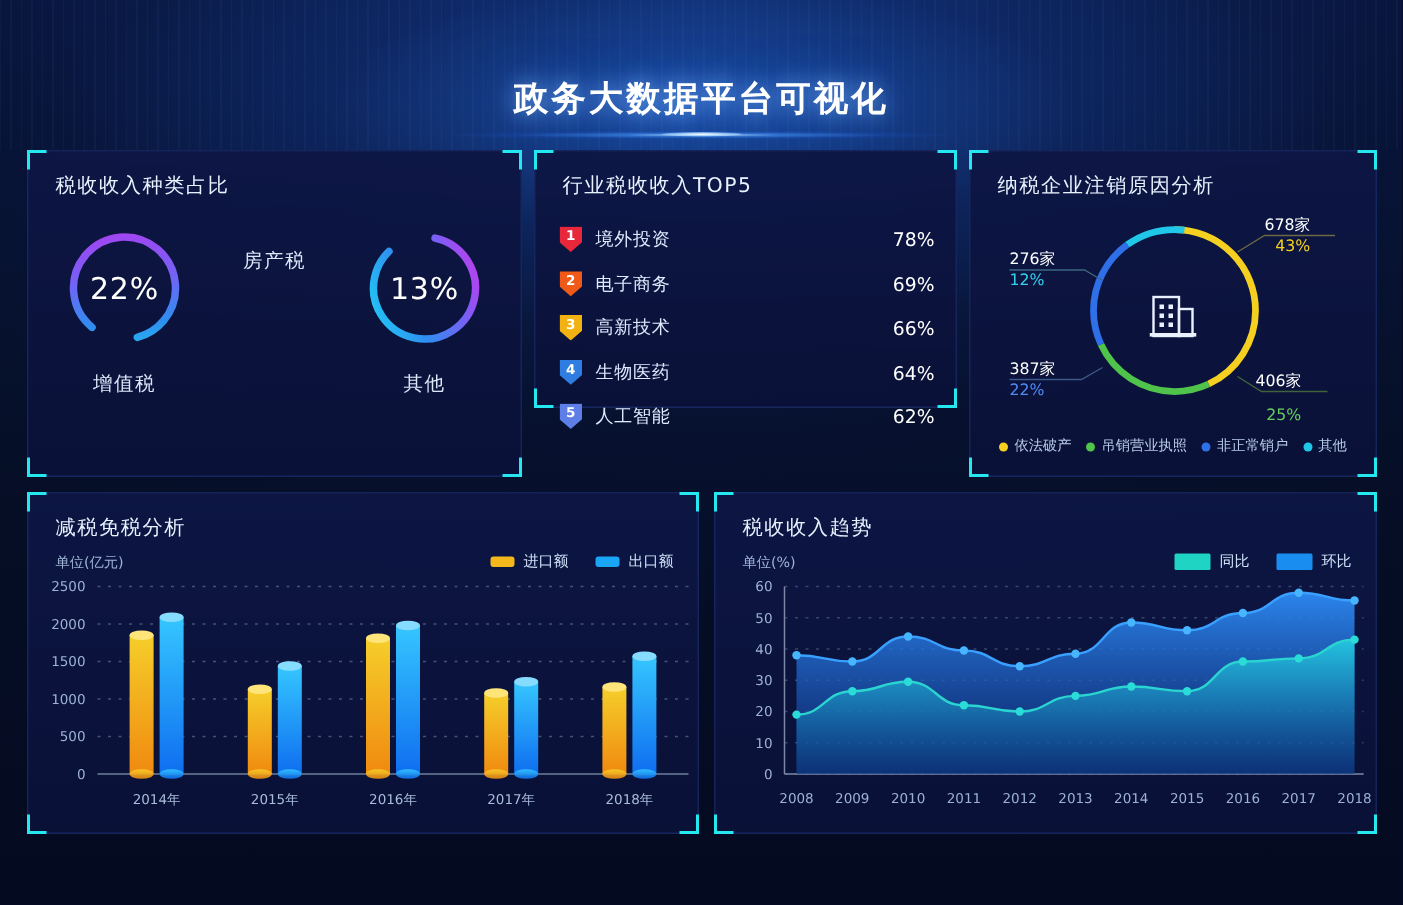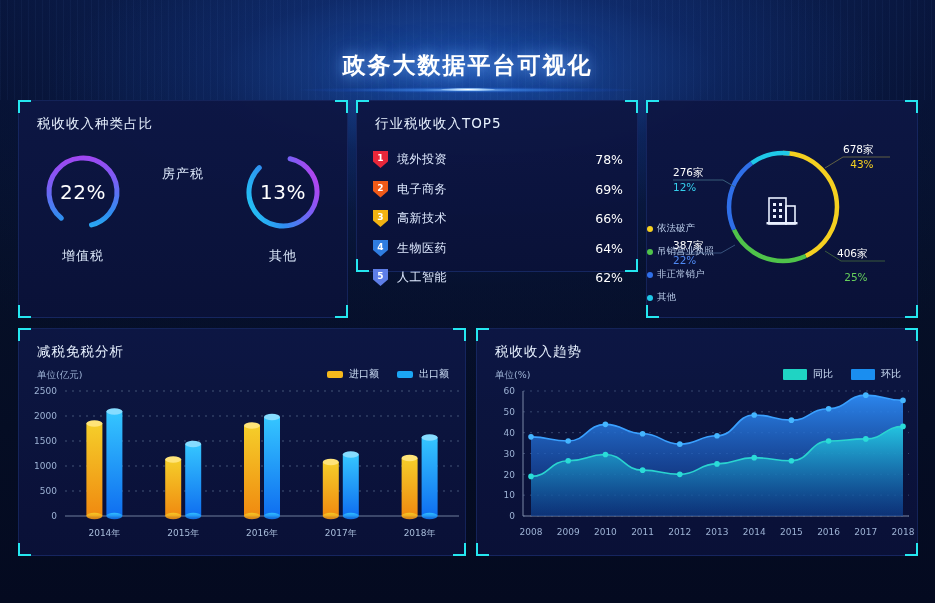--- a/index.html
+++ b/index.html
@@ -175,21 +175,20 @@
   .donut-lbl .p { display: block; text-align: right; margin-top: 1px; }
 
   .donut-legend {
     position: absolute;
     bottom: 13px; left: 0; right: 0;
     display: flex;
     justify-content: center;
     gap: 10px;
     font-size: 9.5px;
     color: #b9cbe8;
-    flex-direction: column;
   }
   .legend-item { display: flex; align-items: center; gap: 4px; }
   .legend-dot { width: 6px; height: 6px; border-radius: 50%; display: inline-block; }
 
   
   #panel-tax-reduction { left: 18px; top: 328px; width: 448px; height: 228px; }
   .chart-unit {
     position: absolute;
     top: 40px; left: 18px;
     font-size: 9.5px;
@@ -314,20 +313,21 @@
         <span class="top5-pct">62%</span>
       </div>
     </div>
   </div>
 
   <div class="panel" id="panel-cancel-reason">
     <span class="corner tl"></span>
     <span class="corner tr"></span>
     <span class="corner bl"></span>
     <span class="corner br"></span>
+    <div class="panel-title">纳税企业注销原因分析</div>
 
     <div class="donut-wrap">
       <svg width="272" height="150" viewBox="0 0 272 150">
 
         <g transform="rotate(-90 136 72)">
 
           <circle cx="136" cy="72" r="54" fill="none" stroke="#f5d020" stroke-width="4.5" stroke-dasharray="145.9 193.4" stroke-dashoffset="0"></circle>
 
           <circle cx="136" cy="72" r="54" fill="none" stroke="#4fc34a" stroke-width="4.5" stroke-dasharray="84.8 254.5" stroke-dashoffset="-145.9"></circle>
 

